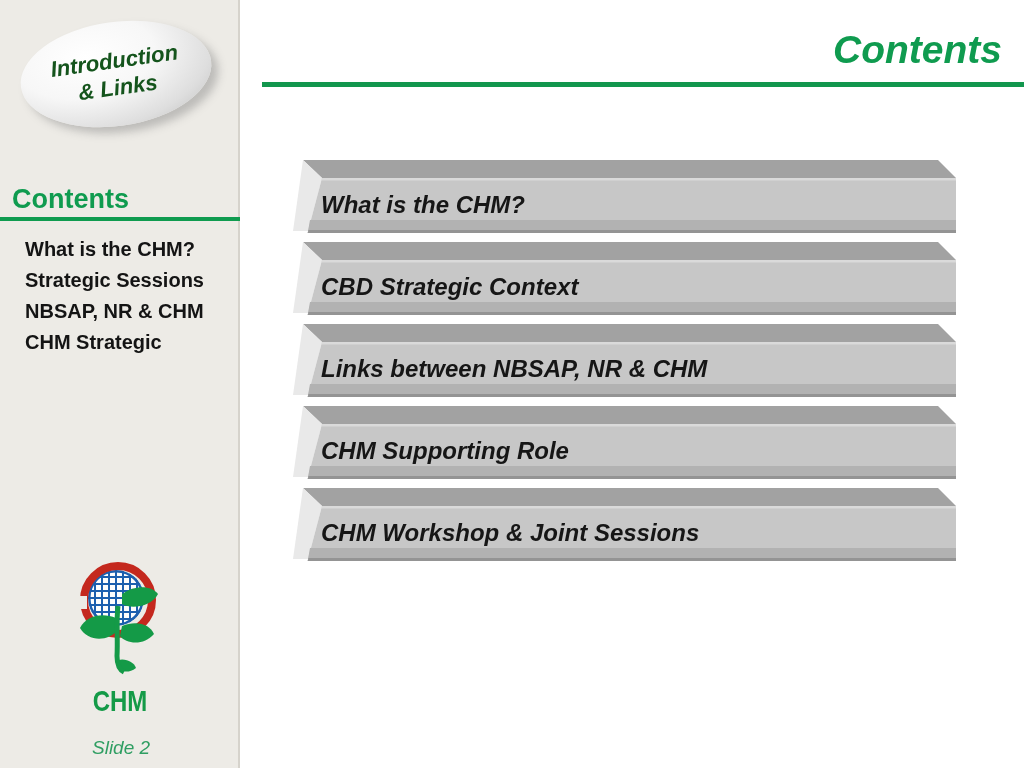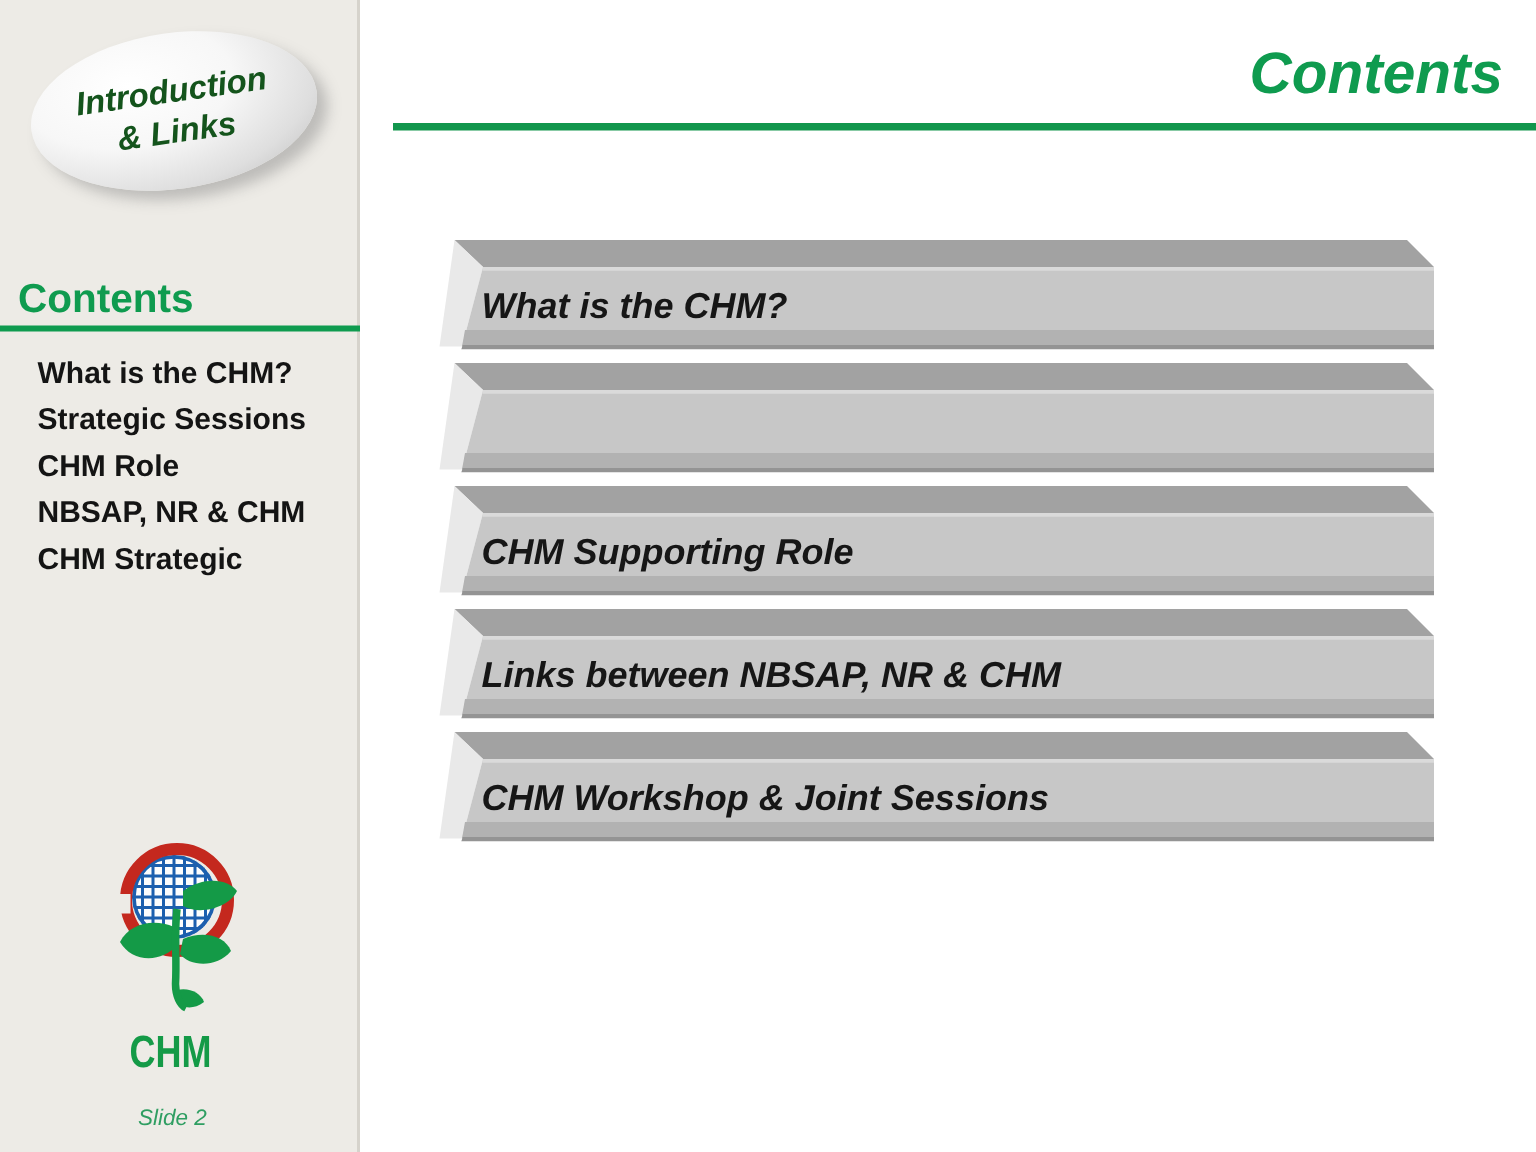--- a/index.html
+++ b/index.html
@@ -39,28 +39,28 @@
     background: #0f9b4f;
   }
   .sb-list {
     position: absolute; left: 25px; top: 234px; list-style: none;
   }
   .sb-list li {
     font-size: 20px; font-weight: bold; color: #141414; line-height: 31px;
     white-space: nowrap;
   }
 
-  .logo-wrap { position: absolute; left: 78px; top: 560px; width: 84px; text-align: left; }
+  .logo-wrap { position: absolute; left: 78px; top: 560px; width: 84px; text-align: center; }
   .logo-text {
     margin-top: 2px; font-size: 30px; font-weight: bold; color: #149a47;
     transform: scaleX(0.8); transform-origin: 50% 50%; letter-spacing: 0;
   }
   .slide-num {
     position: absolute; left: 92px; top: 737px;
-    font-size: 15px; font-style: italic; color: #2f9e62; text-align: center;
+    font-size: 19px; font-style: italic; color: #2f9e62; text-align: center;
   }
 
   
   .main-title {
     position: absolute; right: 22px; top: 28px;
     font-size: 39px; font-weight: bold; font-style: italic; color: #0f9b4f;
     white-space: nowrap;
   }
   .title-rule {
     position: absolute; left: 262px; right: 0; top: 82px; height: 5px;
@@ -88,21 +88,20 @@
       <div>Introduction</div>
       <div>&amp; Links</div>
     </div>
 
     <div class="sb-heading">Contents</div>
     <div class="sb-rule"></div>
 
     <ul class="sb-list">
       <li>What is the CHM?</li>
       <li>Strategic Sessions</li>
-      <li>CHM Role</li>
       <li>NBSAP, NR &amp; CHM</li>
       <li>CHM Strategic</li>
     </ul>
 
     <div class="logo-wrap">
       <svg width="84" height="118" viewBox="0 0 84 118" aria-hidden="true">
         <defs>
           <clipPath id="globeClip">
               <circle cx="38" cy="38" r="28"></circle>
             </clipPath>
@@ -165,44 +164,45 @@
 
     <div class="bar">
       <svg class="bar-shape" width="667" height="73" viewBox="0 0 667 73" aria-hidden="true">
         <polygon points="12,0 647,0 665,18 31,18" fill="#a2a2a2"></polygon>
         <polygon points="12,0 31,18 17,71 2,71" fill="#e9e9e9"></polygon>
         <polygon points="31,18 665,18 665,71 17,71" fill="#c7c7c7"></polygon>
         <polygon points="31,18 665,18 665,20.5 30.5,20.5" fill="#dadada"></polygon>
         <polygon points="19,60 665,60 665,71 17,71" fill="#b2b2b2"></polygon>
         <polygon points="17.5,70 665,70 665,73 16.5,73" fill="#949494"></polygon>
       </svg>
+      <span class="bar-label">CBD Strategic Context</span>
+    </div>
+
+    <div class="bar">
+      <svg class="bar-shape" width="667" height="73" viewBox="0 0 667 73" aria-hidden="true">
+        <polygon points="12,0 647,0 665,18 31,18" fill="#a2a2a2"></polygon>
+        <polygon points="12,0 31,18 17,71 2,71" fill="#e9e9e9"></polygon>
+        <polygon points="31,18 665,18 665,71 17,71" fill="#c7c7c7"></polygon>
+        <polygon points="31,18 665,18 665,20.5 30.5,20.5" fill="#dadada"></polygon>
+        <polygon points="19,60 665,60 665,71 17,71" fill="#b2b2b2"></polygon>
+        <polygon points="17.5,70 665,70 665,73 16.5,73" fill="#949494"></polygon>
+      </svg>
+      <span class="bar-label">Links between NBSAP, NR &amp; CHM</span>
     </div>
 
     <div class="bar">
       <svg class="bar-shape" width="667" height="73" viewBox="0 0 667 73" aria-hidden="true">
         <polygon points="12,0 647,0 665,18 31,18" fill="#a2a2a2"></polygon>
         <polygon points="12,0 31,18 17,71 2,71" fill="#e9e9e9"></polygon>
         <polygon points="31,18 665,18 665,71 17,71" fill="#c7c7c7"></polygon>
         <polygon points="31,18 665,18 665,20.5 30.5,20.5" fill="#dadada"></polygon>
         <polygon points="19,60 665,60 665,71 17,71" fill="#b2b2b2"></polygon>
         <polygon points="17.5,70 665,70 665,73 16.5,73" fill="#949494"></polygon>
       </svg>
       <span class="bar-label">CHM Supporting Role</span>
-    </div>
-
-    <div class="bar">
-      <svg class="bar-shape" width="667" height="73" viewBox="0 0 667 73" aria-hidden="true">
-        <polygon points="12,0 647,0 665,18 31,18" fill="#a2a2a2"></polygon>
-        <polygon points="12,0 31,18 17,71 2,71" fill="#e9e9e9"></polygon>
-        <polygon points="31,18 665,18 665,71 17,71" fill="#c7c7c7"></polygon>
-        <polygon points="31,18 665,18 665,20.5 30.5,20.5" fill="#dadada"></polygon>
-        <polygon points="19,60 665,60 665,71 17,71" fill="#b2b2b2"></polygon>
-        <polygon points="17.5,70 665,70 665,73 16.5,73" fill="#949494"></polygon>
-      </svg>
-      <span class="bar-label">Links between NBSAP, NR &amp; CHM</span>
     </div>
 
     <div class="bar">
       <svg class="bar-shape" width="667" height="73" viewBox="0 0 667 73" aria-hidden="true">
         <polygon points="12,0 647,0 665,18 31,18" fill="#a2a2a2"></polygon>
         <polygon points="12,0 31,18 17,71 2,71" fill="#e9e9e9"></polygon>
         <polygon points="31,18 665,18 665,71 17,71" fill="#c7c7c7"></polygon>
         <polygon points="31,18 665,18 665,20.5 30.5,20.5" fill="#dadada"></polygon>
         <polygon points="19,60 665,60 665,71 17,71" fill="#b2b2b2"></polygon>
         <polygon points="17.5,70 665,70 665,73 16.5,73" fill="#949494"></polygon>

